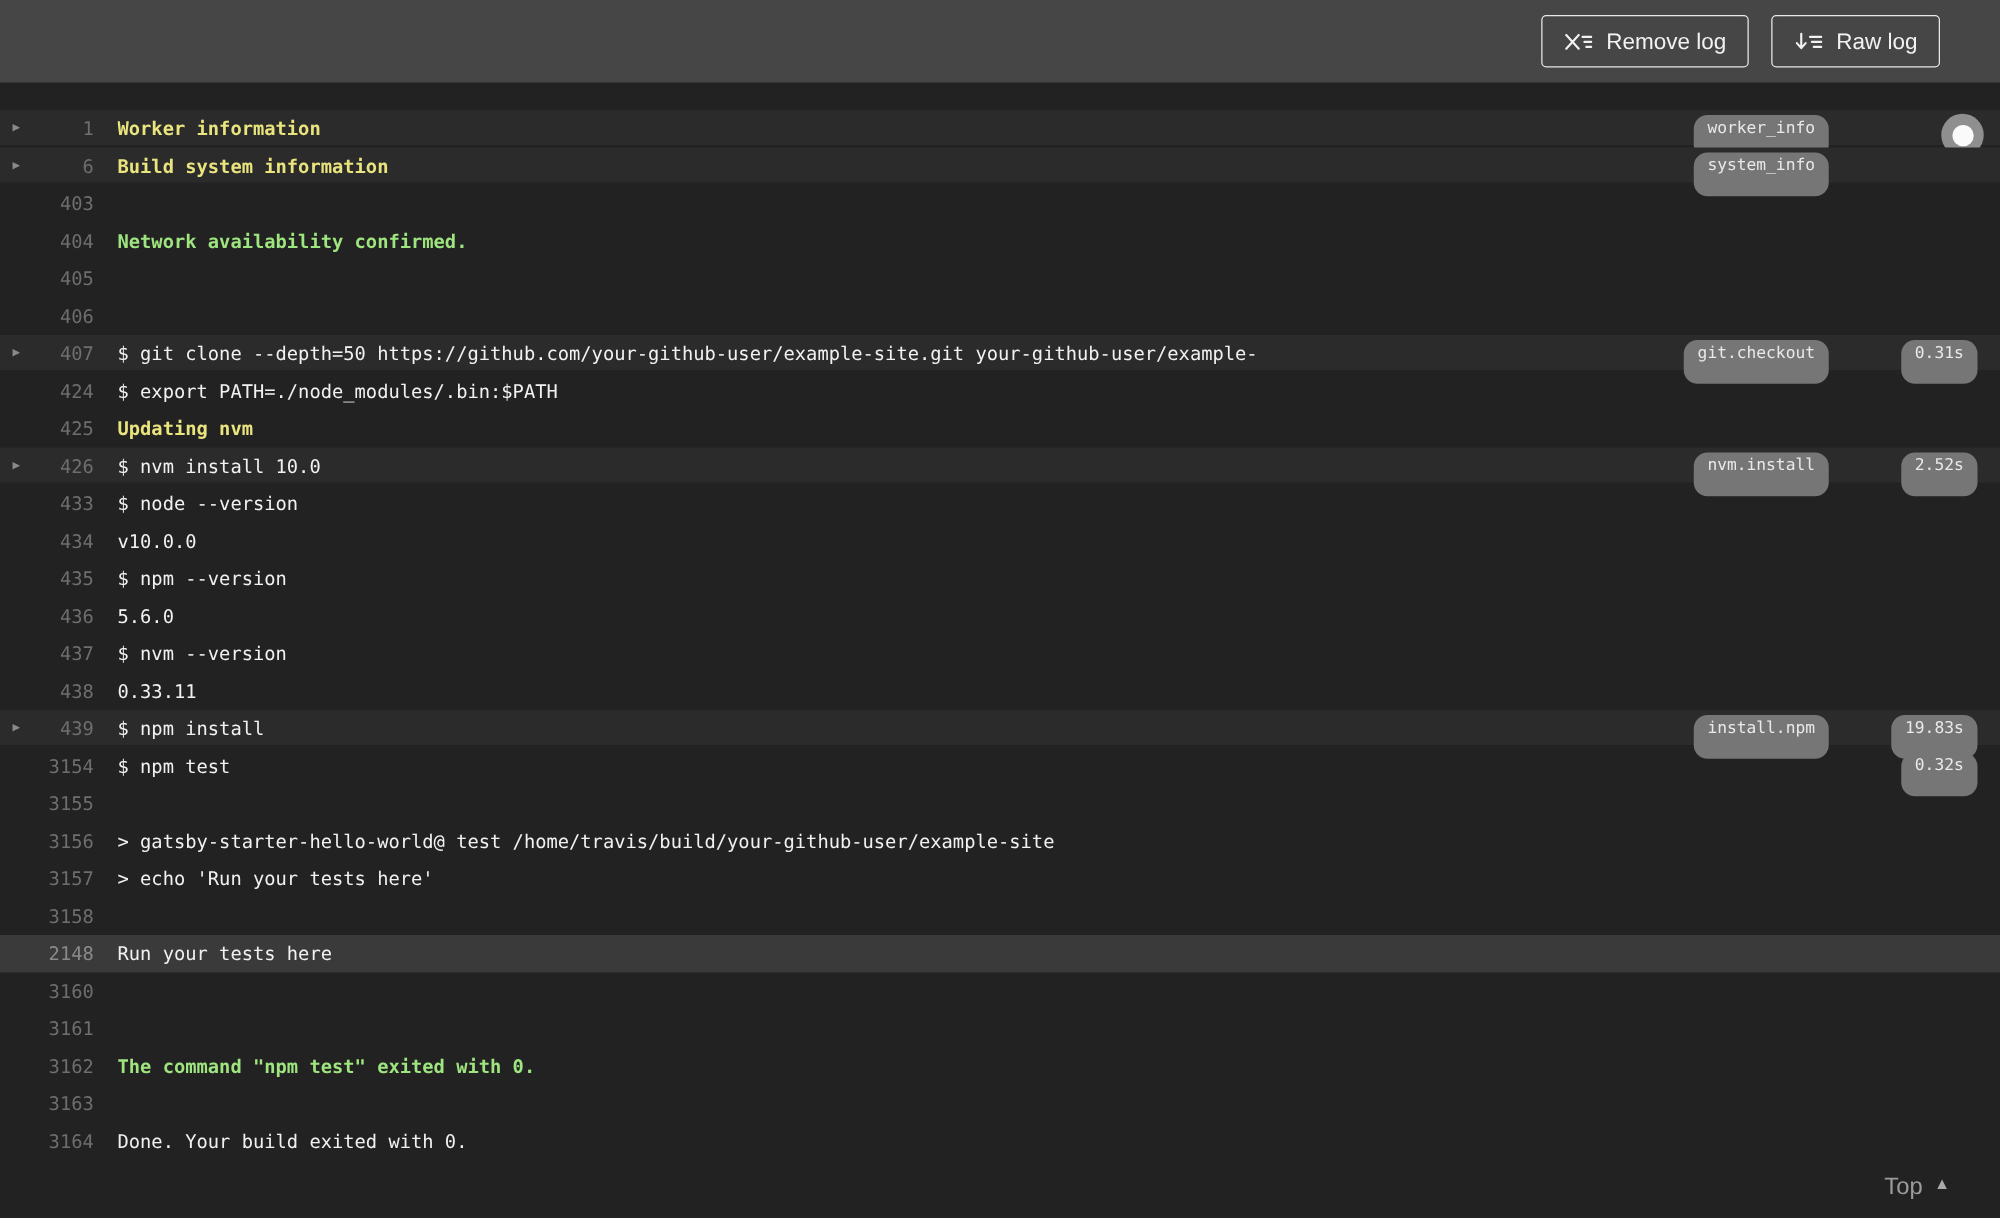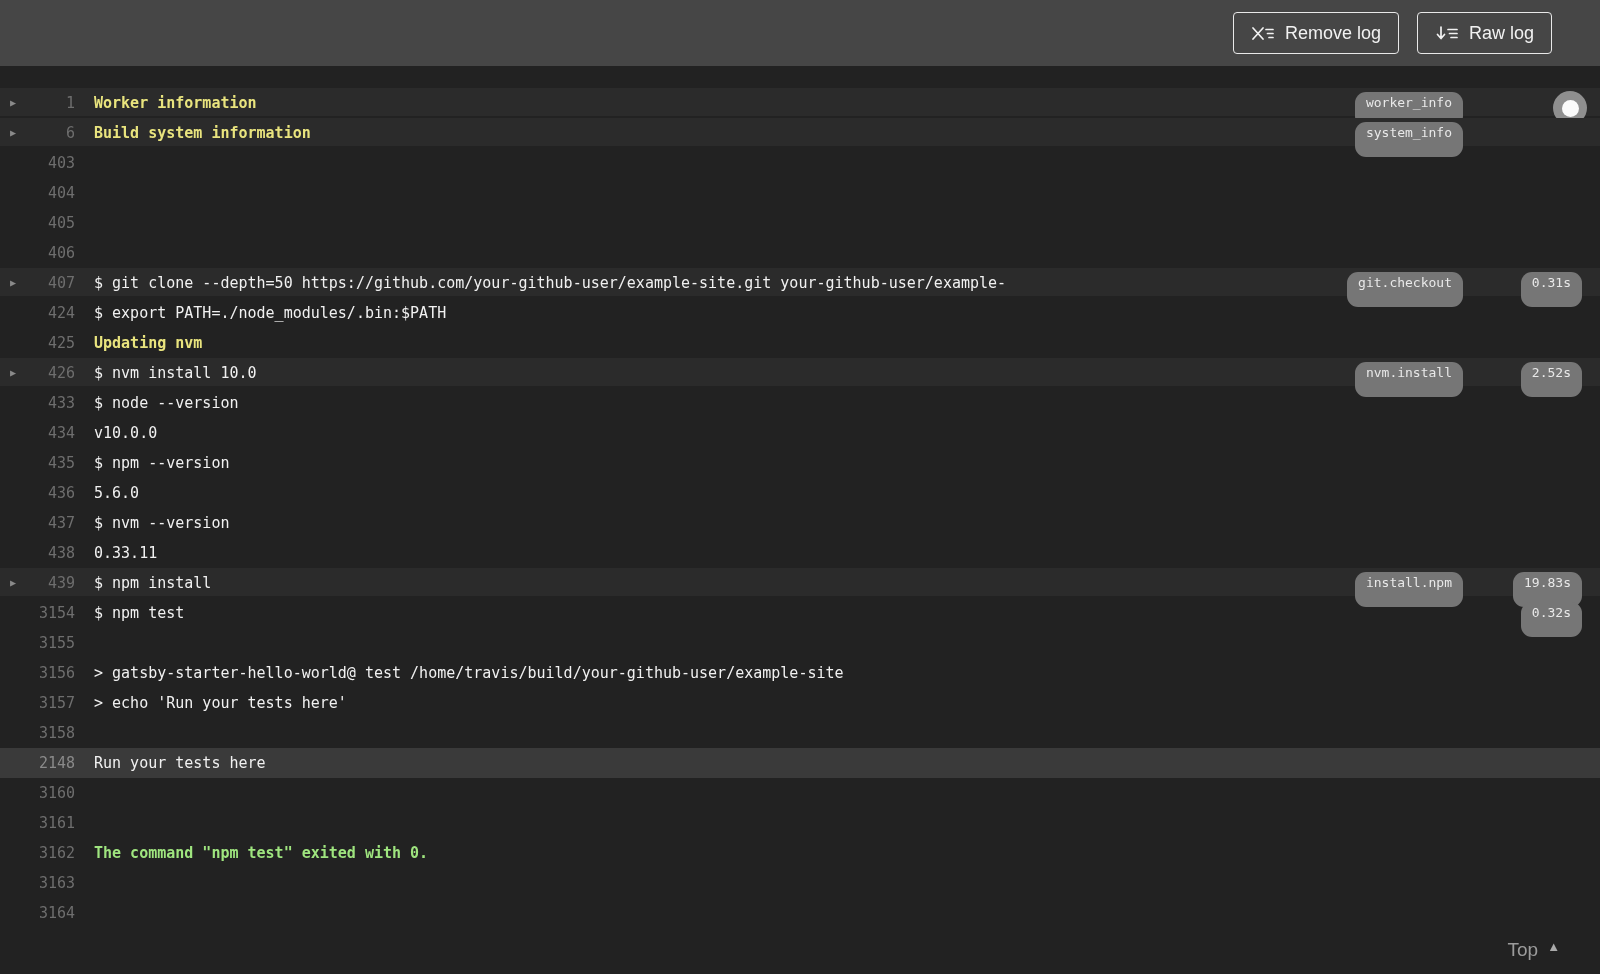--- a/index.html
+++ b/index.html
@@ -160,20 +160,21 @@
   </div>
     <div class="row">
 
     <a class="num">403</a>
     <span class="text"></span>
 
   </div>
     <div class="row green">
 
     <a class="num">404</a>
+    <span class="text">Network availability confirmed.</span>
 
   </div>
     <div class="row">
 
     <a class="num">405</a>
     <span class="text"></span>
 
   </div>
     <div class="row">
 
@@ -307,20 +308,21 @@
   </div>
     <div class="row">
 
     <a class="num">3163</a>
     <span class="text"></span>
 
   </div>
     <div class="row">
 
     <a class="num">3164</a>
+    <span class="text">Done. Your build exited with 0.</span>
 
   </div>
   </div>
 
 <div class="toplink">
   <span>Top</span>
   <span class="caret">▲</span>
 </div>
 
 </body></html>

